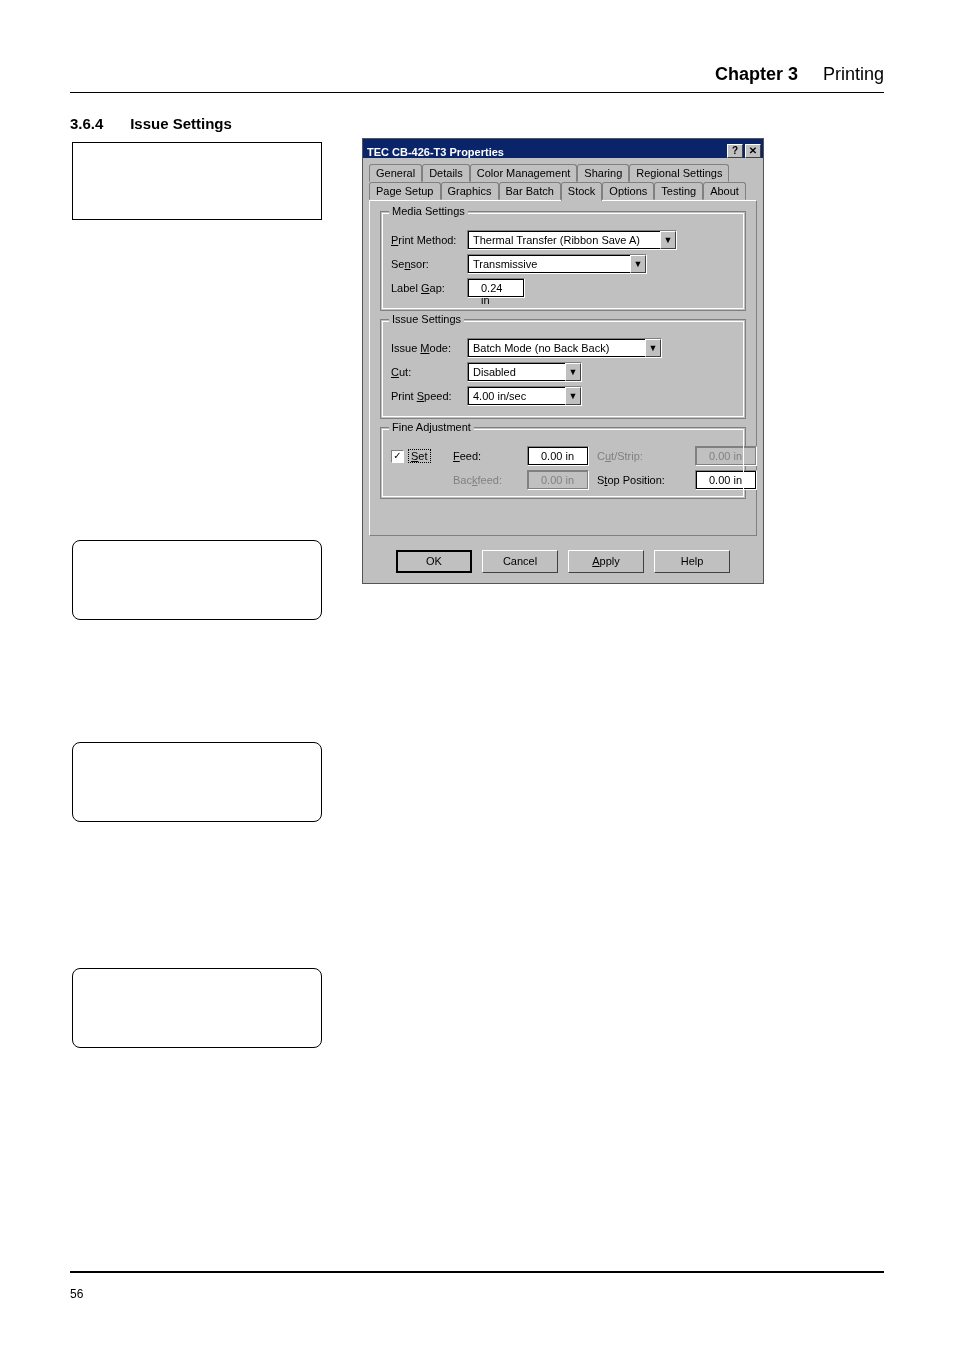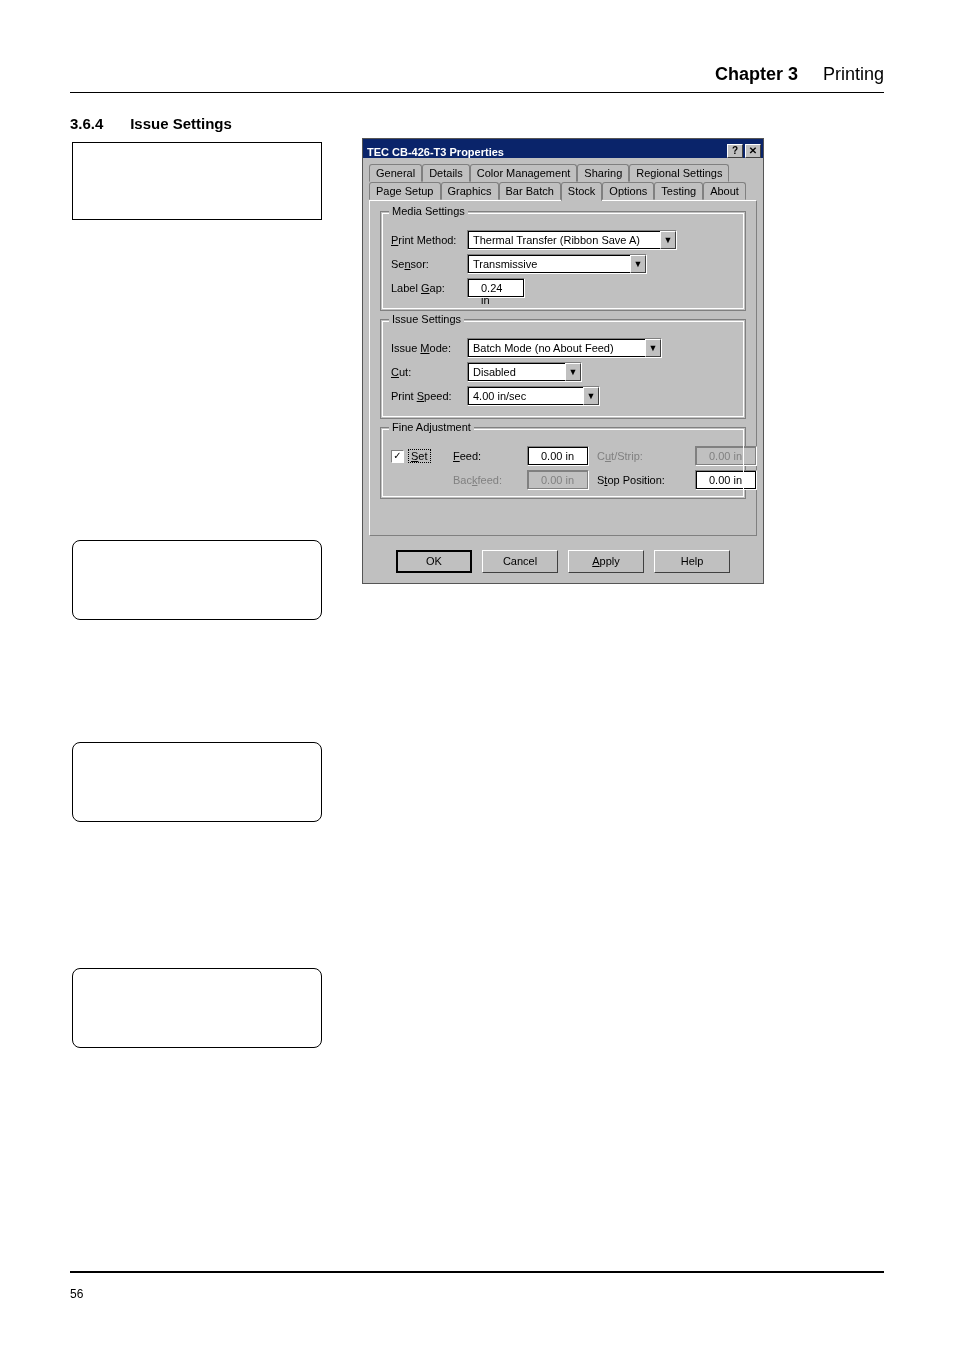--- a/index.html
+++ b/index.html
@@ -338,34 +338,34 @@
             <div class="val">0.24 in</div>
           </div>
         </div>
       </div>
 
       <div class="groupbox">
         <span class="group-legend">Issue Settings</span>
         <div class="frow">
           <label>Issue <u>M</u>ode:</label>
           <div class="winselect" style="width:195px;">
-            <div class="val">Batch Mode (no About Feed)</div>
+            <div class="val">Batch Mode (no Back Back)</div>
             <div class="dd">▼</div>
           </div>
         </div>
         <div class="frow">
           <label><u>C</u>ut:</label>
           <div class="winselect" style="width:115px;">
             <div class="val">Disabled</div>
             <div class="dd">▼</div>
           </div>
         </div>
         <div class="frow">
           <label>Print <u>S</u>peed:</label>
-          <div class="winselect" style="width:133px;">
+          <div class="winselect" style="width:115px;">
             <div class="val">4.00 in/sec</div>
             <div class="dd">▼</div>
           </div>
         </div>
       </div>
 
       <div class="groupbox">
         <span class="group-legend">Fine Adjustment</span>
         <div class="fine-grid">
           <div class="check">

